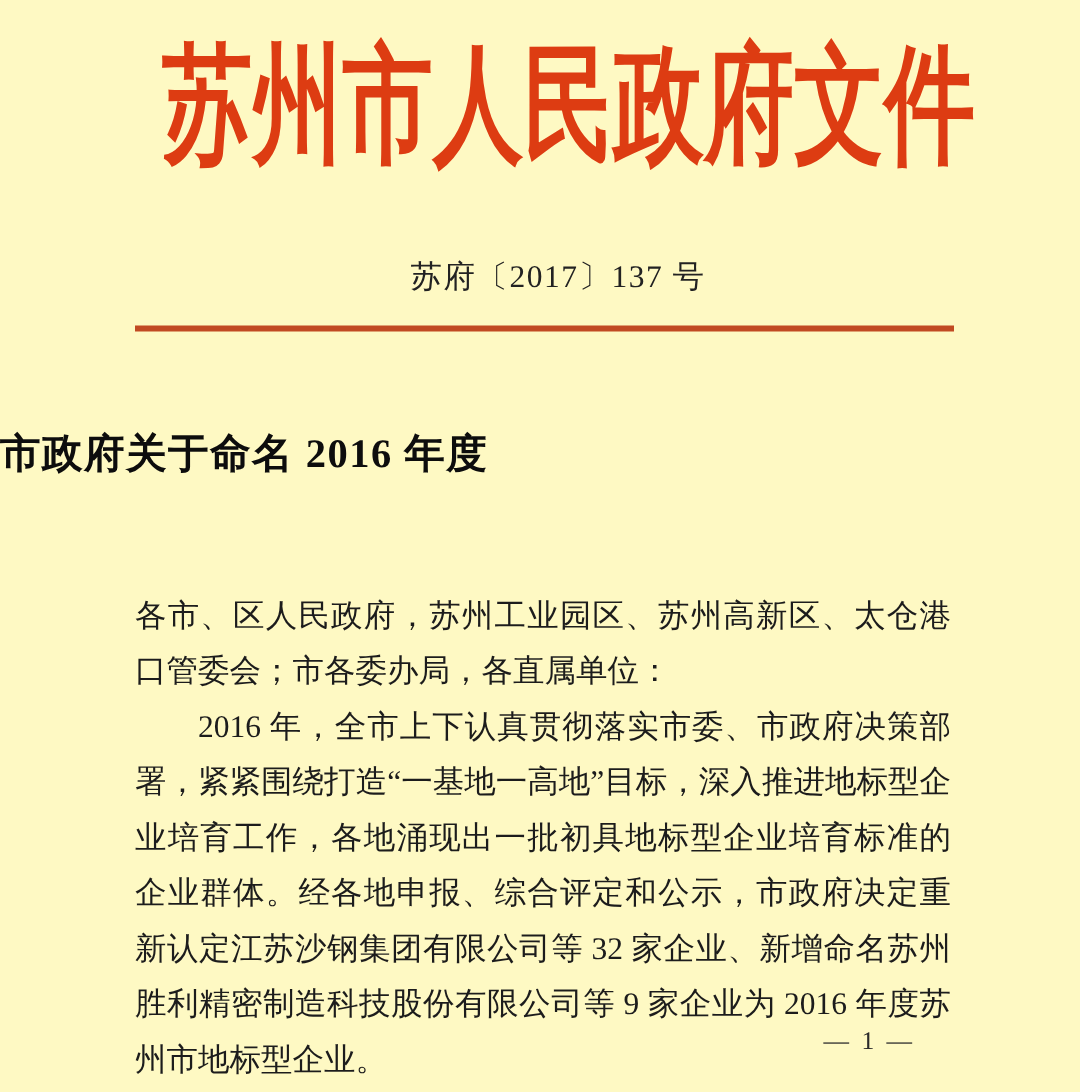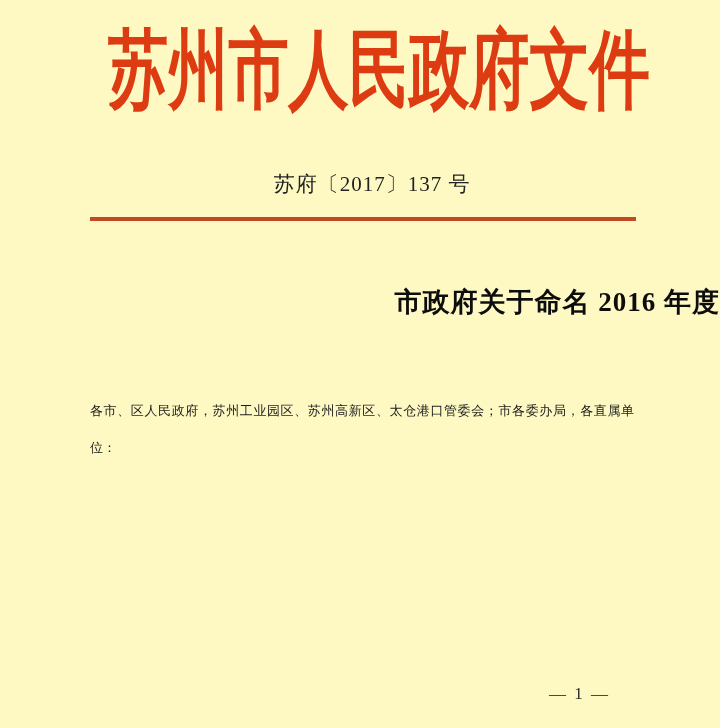--- a/index.html
+++ b/index.html
@@ -52,35 +52,34 @@
     width: 546px;
     height: 4px;
     border: none;
   }
   
   .doc-title {
     position: absolute;
     top: 283px;
     left: 0;
     width: 720px;
-    text-align: right;
+    text-align: left;
     font-size: 27px;
     font-weight: bold;
     line-height: 39px;
     color: #0d0d0d;
     letter-spacing: 1px;
-    padding-left: 20px;
   }
   
   .content {
     position: absolute;
     top: 392px;
     left: 90px;
     width: 544px;
-    font-size: 13px;
+    font-size: 21px;
     line-height: 37px;
     text-align: justify;
     color: #1c1c1c;
   }
   .content p { margin: 0; }
   .content p.indent { text-indent: 2em; }
   
   .page-number {
     position: absolute;
     top: 683px;
@@ -102,17 +101,18 @@
   <div class="doc-number">苏府〔2017〕137 号</div>
 
   <hr class="red-rule" style="background: rgb(193, 74, 34);">
 
   <div class="doc-title">
     <div>市政府关于命名 2016 年度</div>
   </div>
 
   <div class="content">
     <p>各市、区人民政府，苏州工业园区、苏州高新区、太仓港口管委会；市各委办局，各直属单位：</p>
+    <p class="indent">2016 年，全市上下认真贯彻落实市委、市政府决策部署，紧紧围绕打造“一基地一高地”目标，深入推进地标型企业培育工作，各地涌现出一批初具地标型企业培育标准的企业群体。经各地申报、综合评定和公示，市政府决定重新认定江苏沙钢集团有限公司等 32 家企业、新增命名苏州胜利精密制造科技股份有限公司等 9 家企业为 2016 年度苏州市地标型企业。</p>
   </div>
 
   <div class="page-number">— 1 —</div>
 
 </div>
 
 </body></html>

